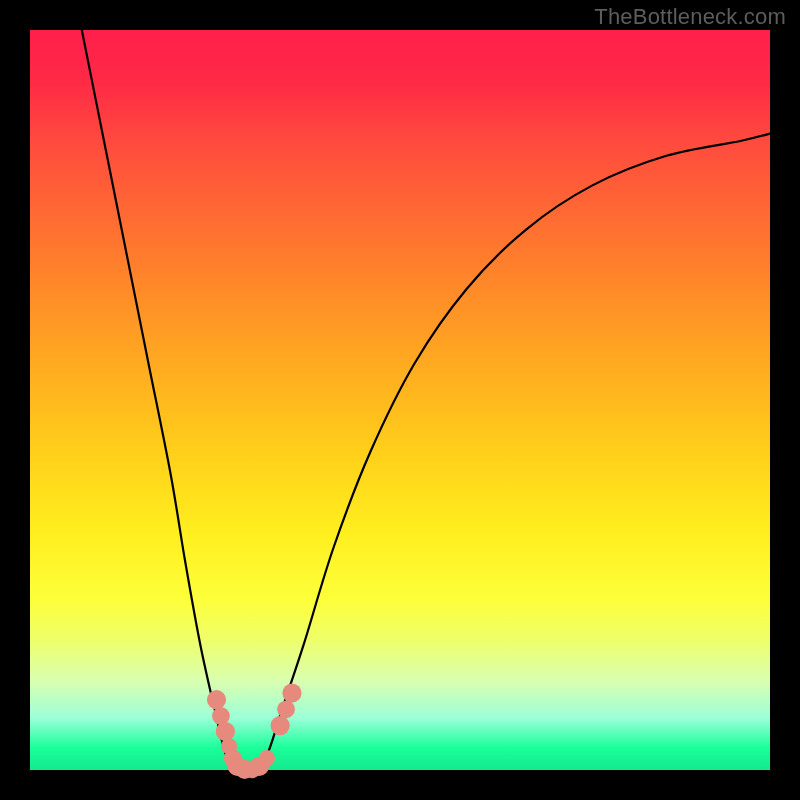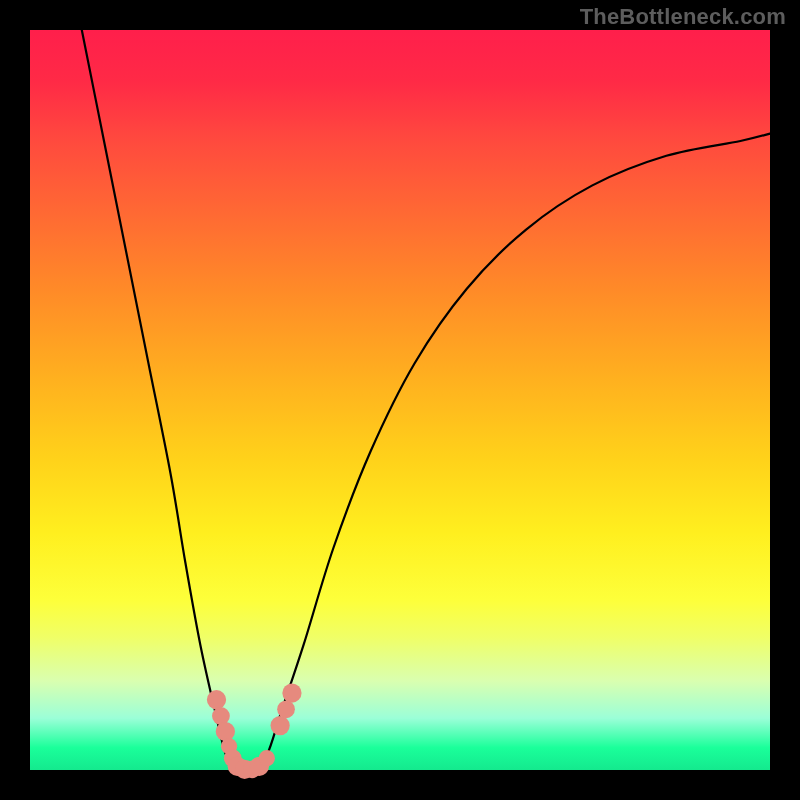--- a/index.html
+++ b/index.html
@@ -40,21 +40,21 @@
       #1aff9a 97%,
       #14e98e 100%
     );
   }
   .watermark {
     position: absolute;
     top: 4px;
     right: 14px;
     color: #5d5d5d;
     font-size: 22px;
-    font-weight: 700;
+    font-weight: 400;
     letter-spacing: 0.2px;
     user-select: none;
   }
   svg.curve {
     position: absolute;
     left: 0;
     top: 0;
     width: 740px;
     height: 740px;
     overflow: visible;

